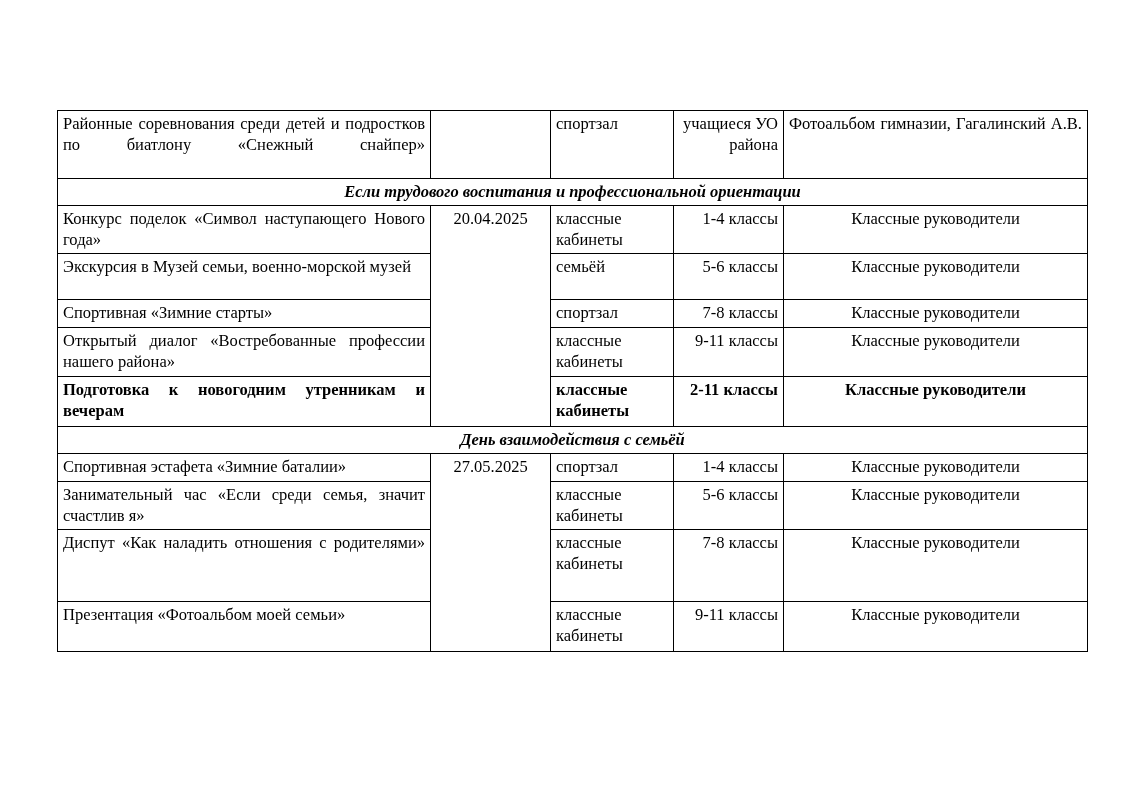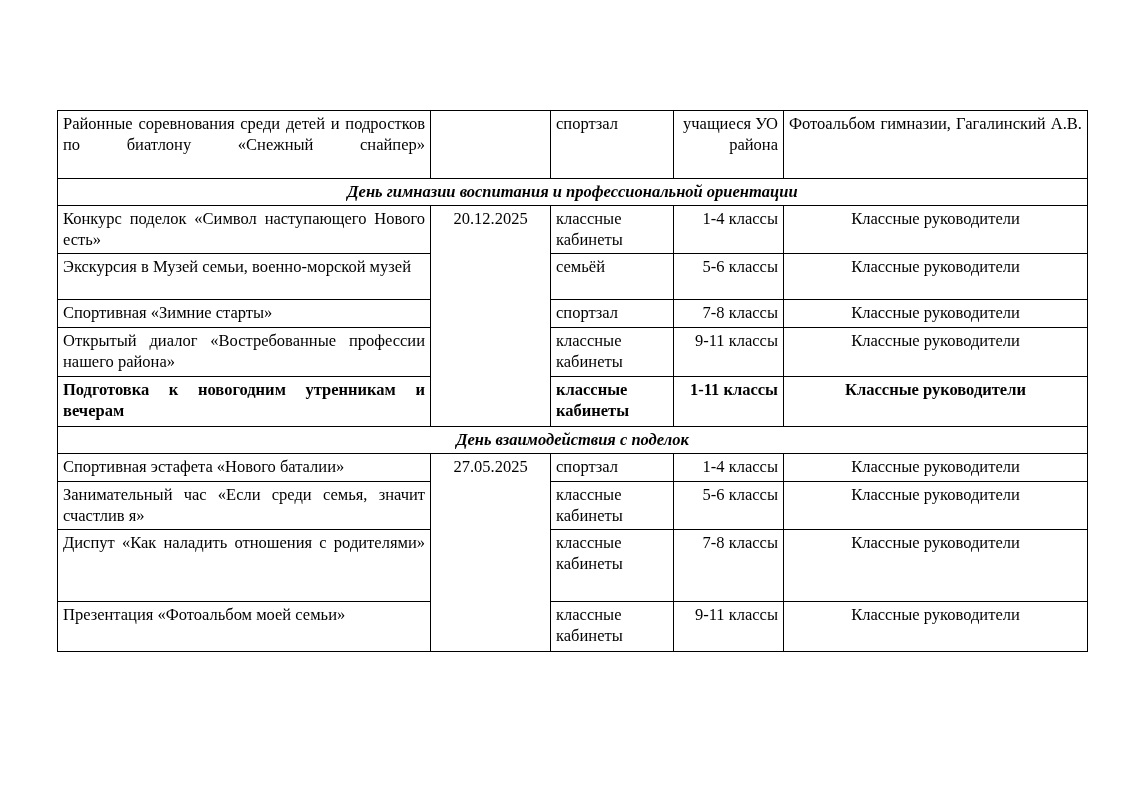--- a/index.html
+++ b/index.html
@@ -91,26 +91,26 @@
 
         <tr class="r-h1">
           <td class="c-activity just">Районные соревнования среди детей и подростков по биатлону «Снежный снайпер»</td>
           <td class="c-date"></td>
           <td class="c-place">спортзал</td>
           <td class="c-grades">учащиеся УО района</td>
           <td class="c-resp just">Фотоальбом гимназии, Гагалинский А.В.</td>
         </tr>
 
         <tr class="r-sec">
-          <td class="section-head" colspan="5">День гимназии воспитания и профессиональной ориентации</td>
+          <td class="section-head" colspan="5">Если трудового воспитания и профессиональной ориентации</td>
         </tr>
 
         <tr class="r-h2">
-          <td class="c-activity">Конкурс поделок «Символ наступающего Нового есть»</td>
-          <td class="c-date" rowspan="5">20.12.2025</td>
+          <td class="c-activity">Конкурс поделок «Символ наступающего Нового года»</td>
+          <td class="c-date" rowspan="5">20.04.2025</td>
           <td class="c-place">классные кабинеты</td>
           <td class="c-grades">1-4 классы</td>
           <td class="c-resp">Классные руководители</td>
         </tr>
 
         <tr class="r-h3">
           <td class="c-activity">Экскурсия в Музей семьи, военно-морской музей</td>
           <td class="c-place">семьёй</td>
           <td class="c-grades">5-6 классы</td>
           <td class="c-resp">Классные руководители</td>
@@ -126,30 +126,30 @@
         <tr class="r-h5">
           <td class="c-activity">Открытый диалог «Востребованные профессии нашего района»</td>
           <td class="c-place">классные кабинеты</td>
           <td class="c-grades">9-11 классы</td>
           <td class="c-resp">Классные руководители</td>
         </tr>
 
         <tr class="r-h6">
           <td class="c-activity">Подготовка к новогодним утренникам и вечерам</td>
           <td class="c-place">классные кабинеты</td>
-          <td class="c-grades">1-11 классы</td>
+          <td class="c-grades">2-11 классы</td>
           <td class="c-resp">Классные руководители</td>
         </tr>
 
         <tr class="r-h7">
-          <td class="section-head" colspan="5">День взаимодействия с поделок</td>
+          <td class="section-head" colspan="5">День взаимодействия с семьёй</td>
         </tr>
 
         <tr class="r-h4">
-          <td class="c-activity">Спортивная эстафета «Нового баталии»</td>
+          <td class="c-activity">Спортивная эстафета «Зимние баталии»</td>
           <td class="c-date" rowspan="4">27.05.2025</td>
           <td class="c-place">спортзал</td>
           <td class="c-grades">1-4 классы</td>
           <td class="c-resp">Классные руководители</td>
         </tr>
 
         <tr class="r-h8">
           <td class="c-activity">Занимательный час «Если среди семья, значит счастлив я»</td>
           <td class="c-place">классные кабинеты</td>
           <td class="c-grades">5-6 классы</td>

